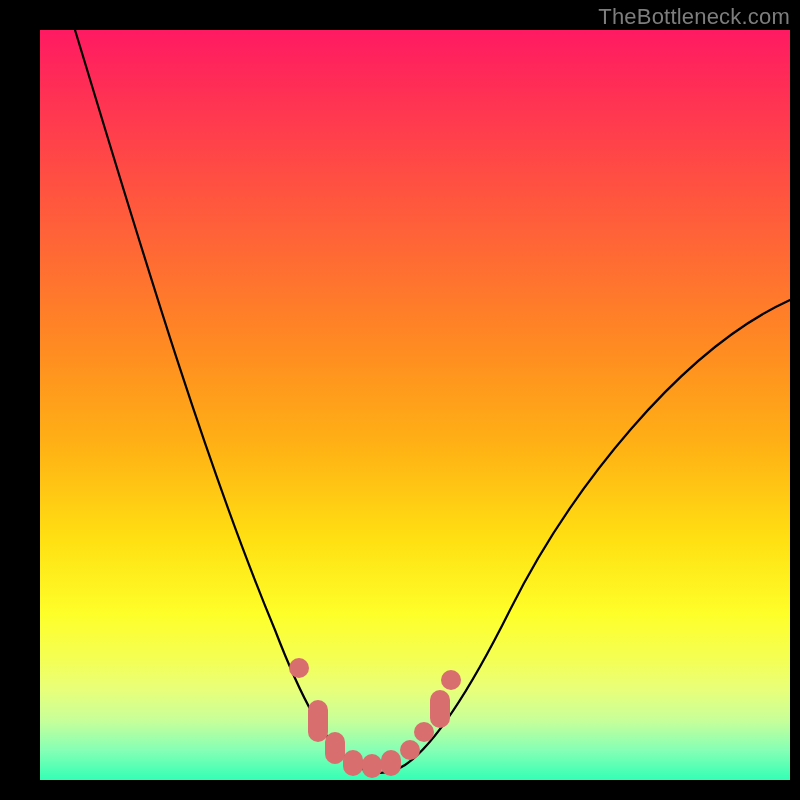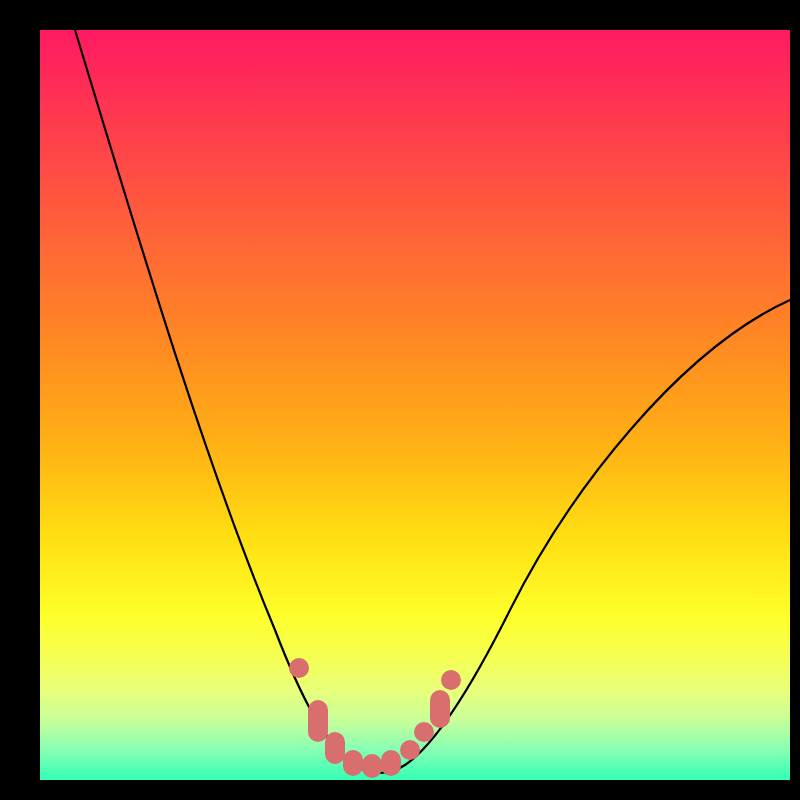--- a/index.html
+++ b/index.html
@@ -97,14 +97,15 @@
         <rect class="marker-pill" x="322" y="724" width="20" height="24" rx="10"></rect>
         <rect class="marker-pill" x="341" y="720" width="20" height="26" rx="10"></rect>
         <circle class="marker" cx="370" cy="720" r="10"></circle>
         <circle class="marker" cx="384" cy="702" r="10"></circle>
         <rect class="marker-pill" x="390" y="660" width="20" height="38" rx="10"></rect>
         <circle class="marker" cx="411" cy="650" r="10"></circle>
       </g>
     </svg>
   </div>
 
+  <div class="watermark">TheBottleneck.com</div>
 
 </div>
 
 </body></html>

